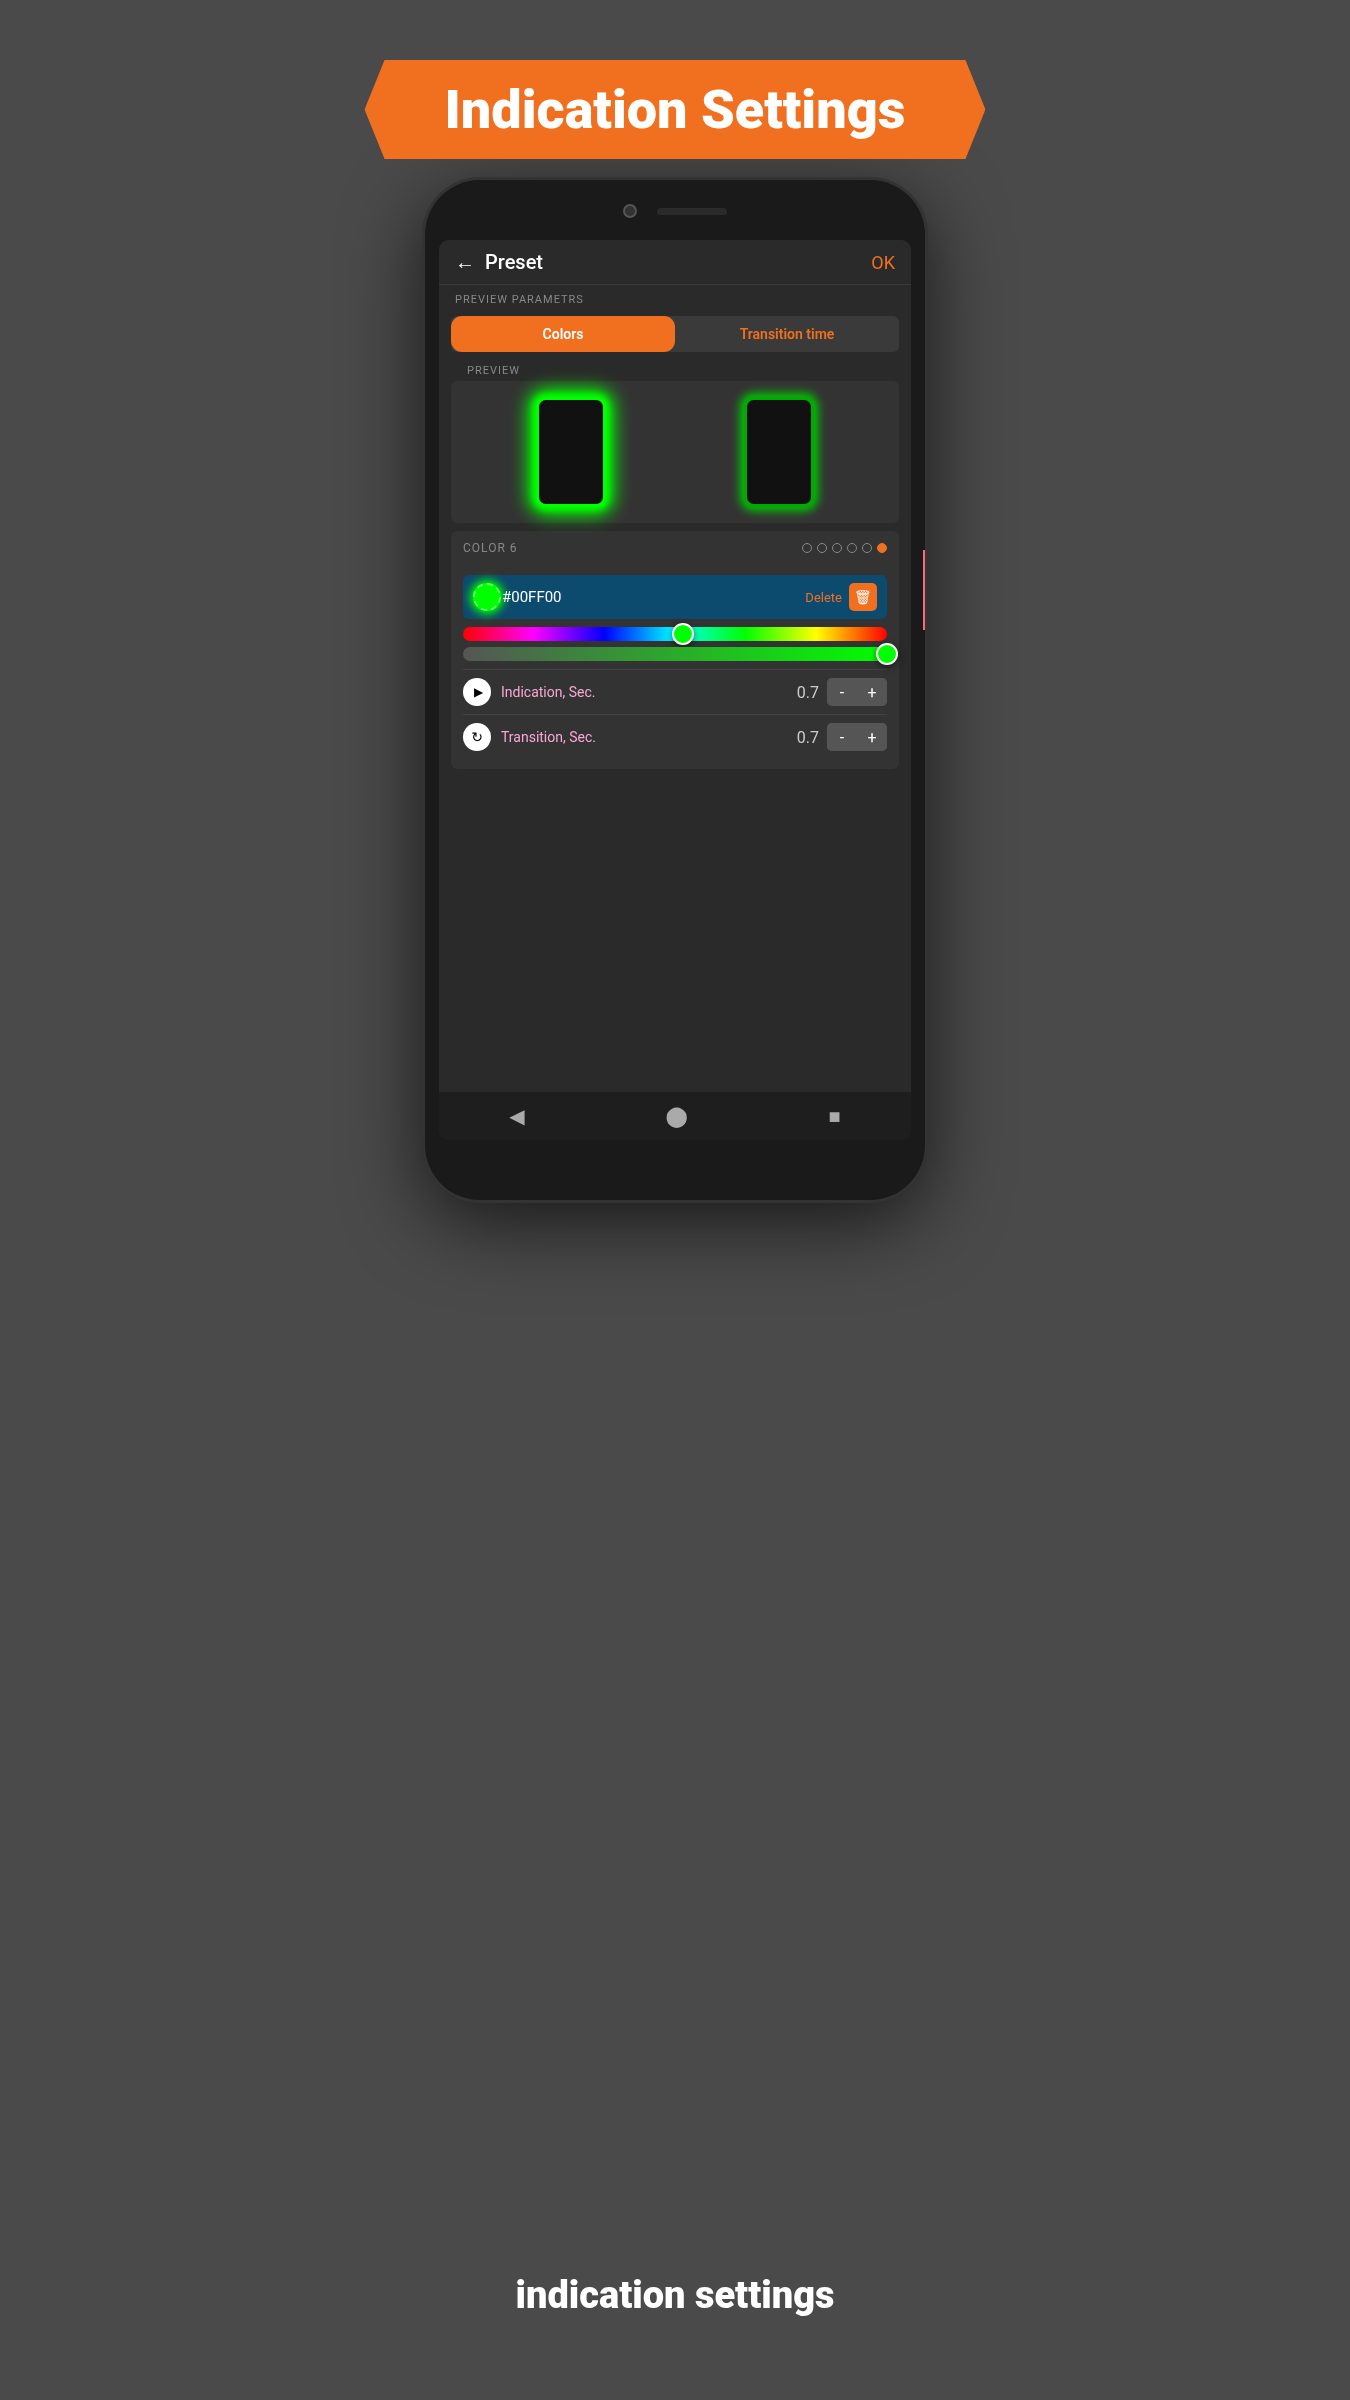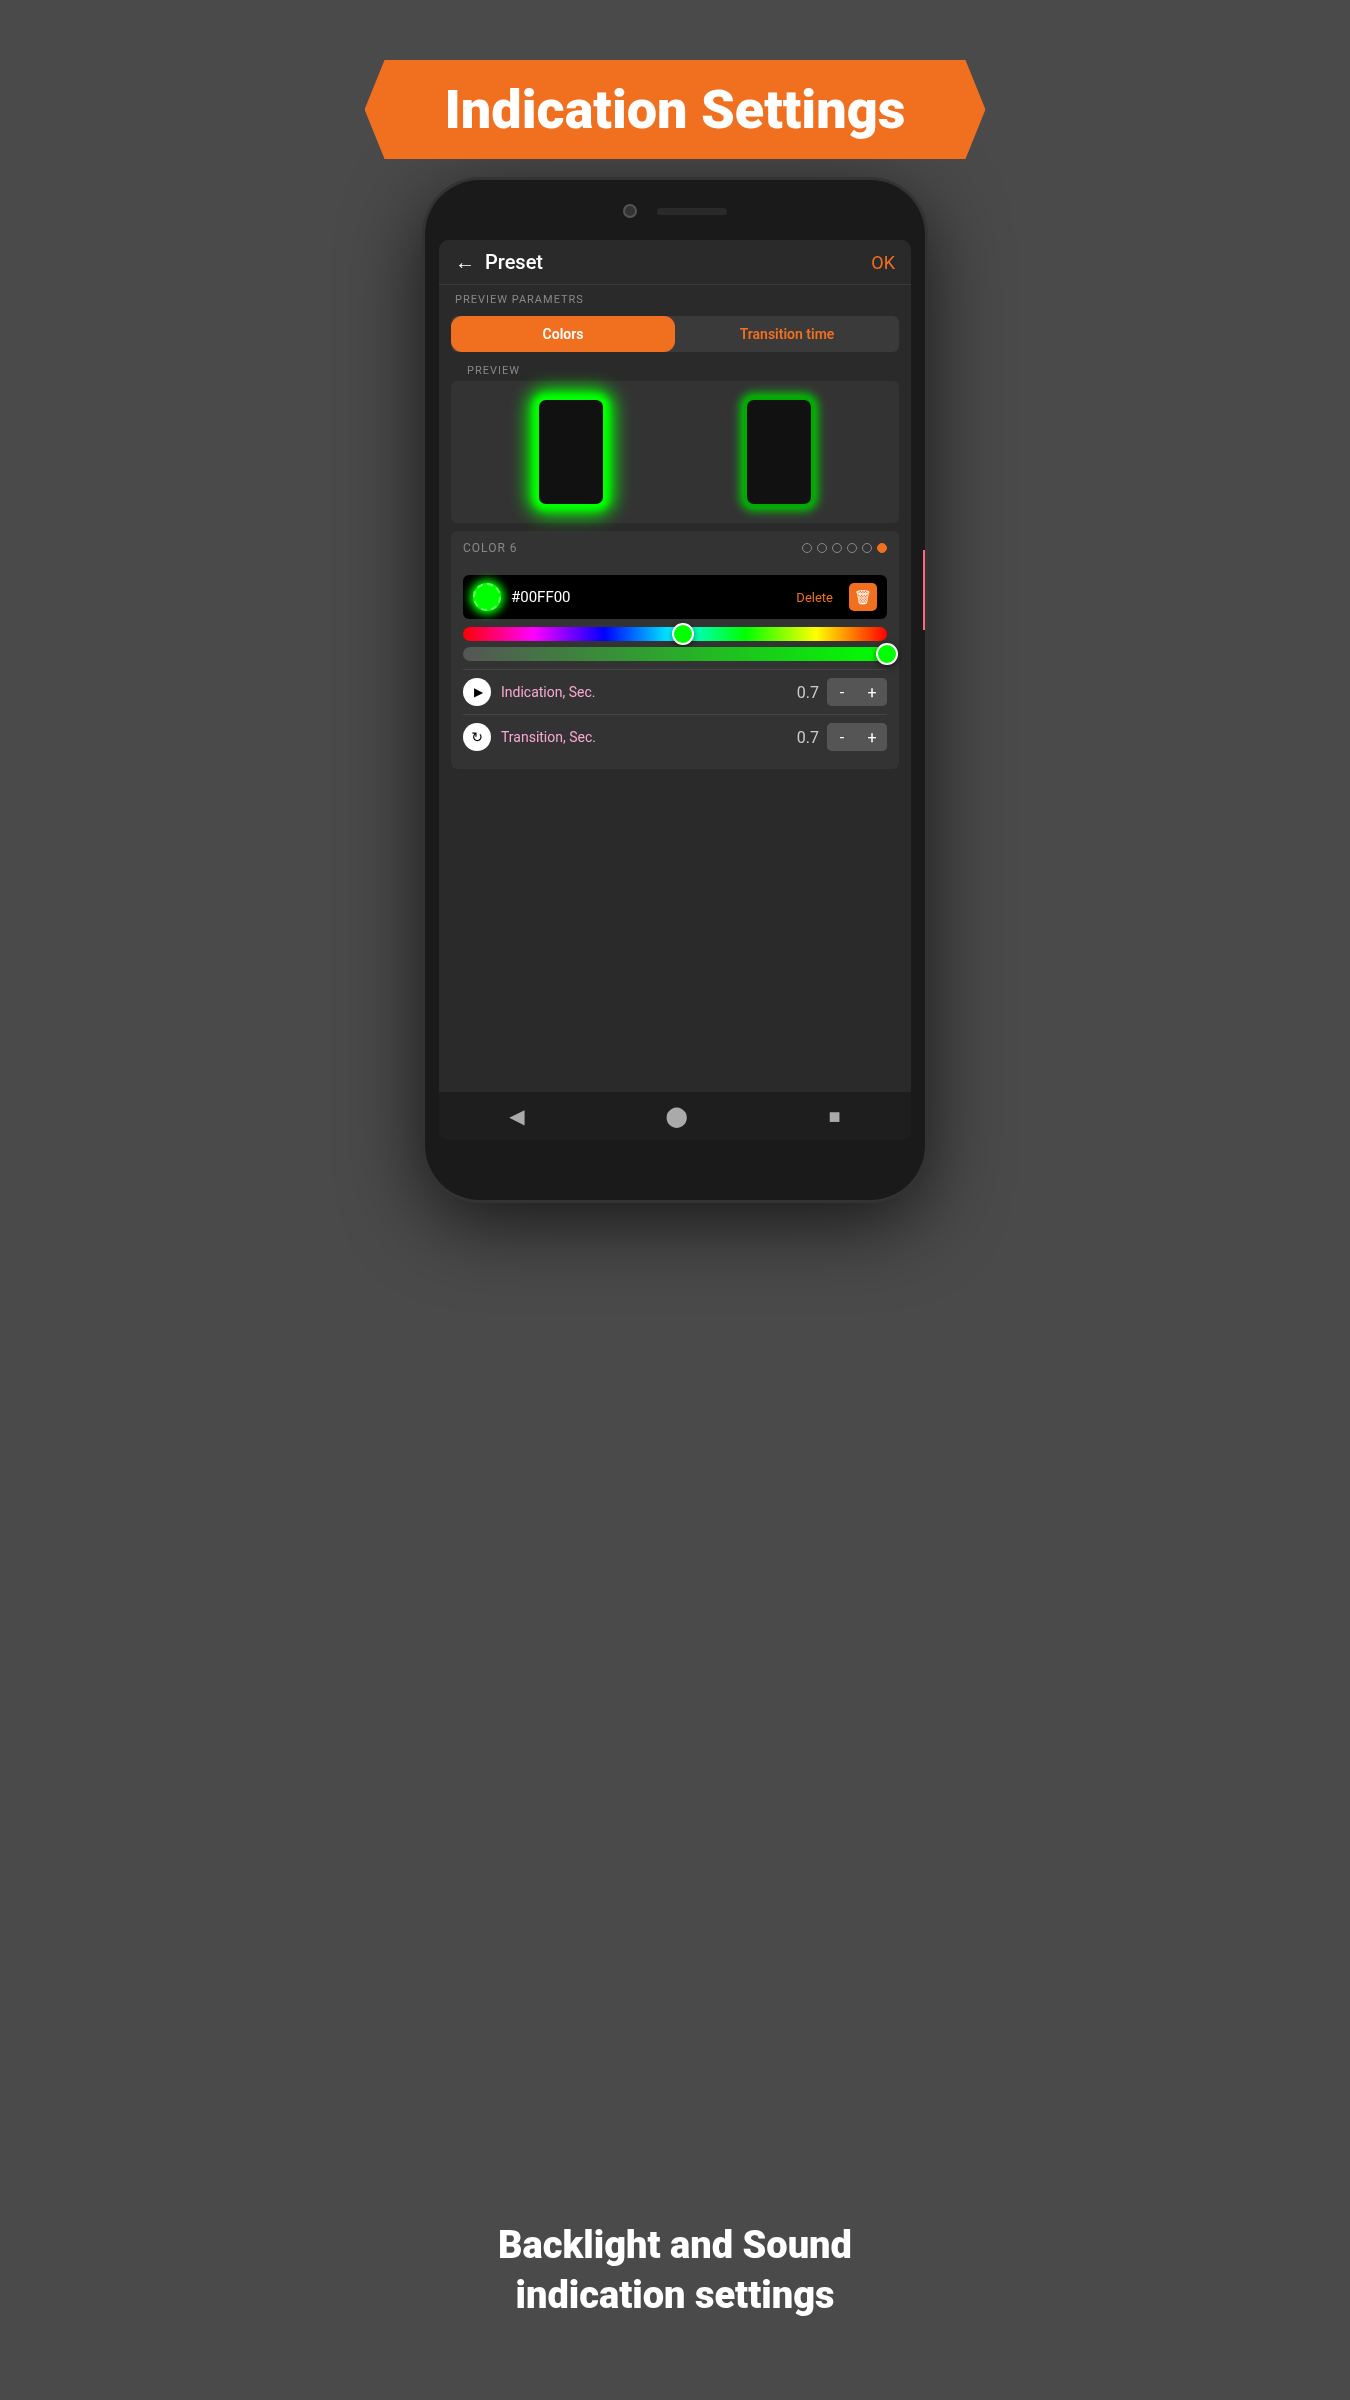--- a/index.html
+++ b/index.html
@@ -230,22 +230,22 @@
     }
     .dot.filled {
       background: #f07020;
       border-color: #f07020;
     }
 
     
     .color-picker-row {
       display: flex;
       align-items: center;
-      gap: 10px;
-      background: #000000;
+      gap: 1px;
+      background: #0c4a6e;
       border-radius: 6px;
       padding: 8px 10px;
       margin-bottom: 8px;
     }
     .color-circle {
       width: 28px;
       height: 28px;
       border-radius: 50%;
       background: #00ff00;
       box-shadow: 0 0 8px 3px #00ff00;
@@ -534,15 +534,14 @@
       <div class="bottom-nav">
         <span class="nav-icon">◀</span>
         <span class="nav-icon">⬤</span>
         <span class="nav-icon">■</span>
       </div>
     </div>
   </div>
 </div>
 
 <div class="bottom-text">
-  <div>Backlight and Sound</div>
   <div>indication settings</div>
 </div>
 
 </body></html>

